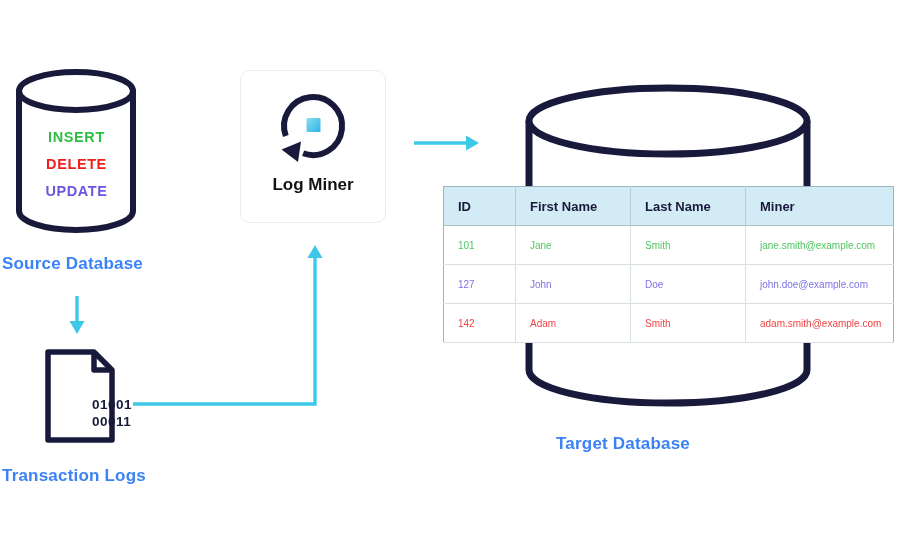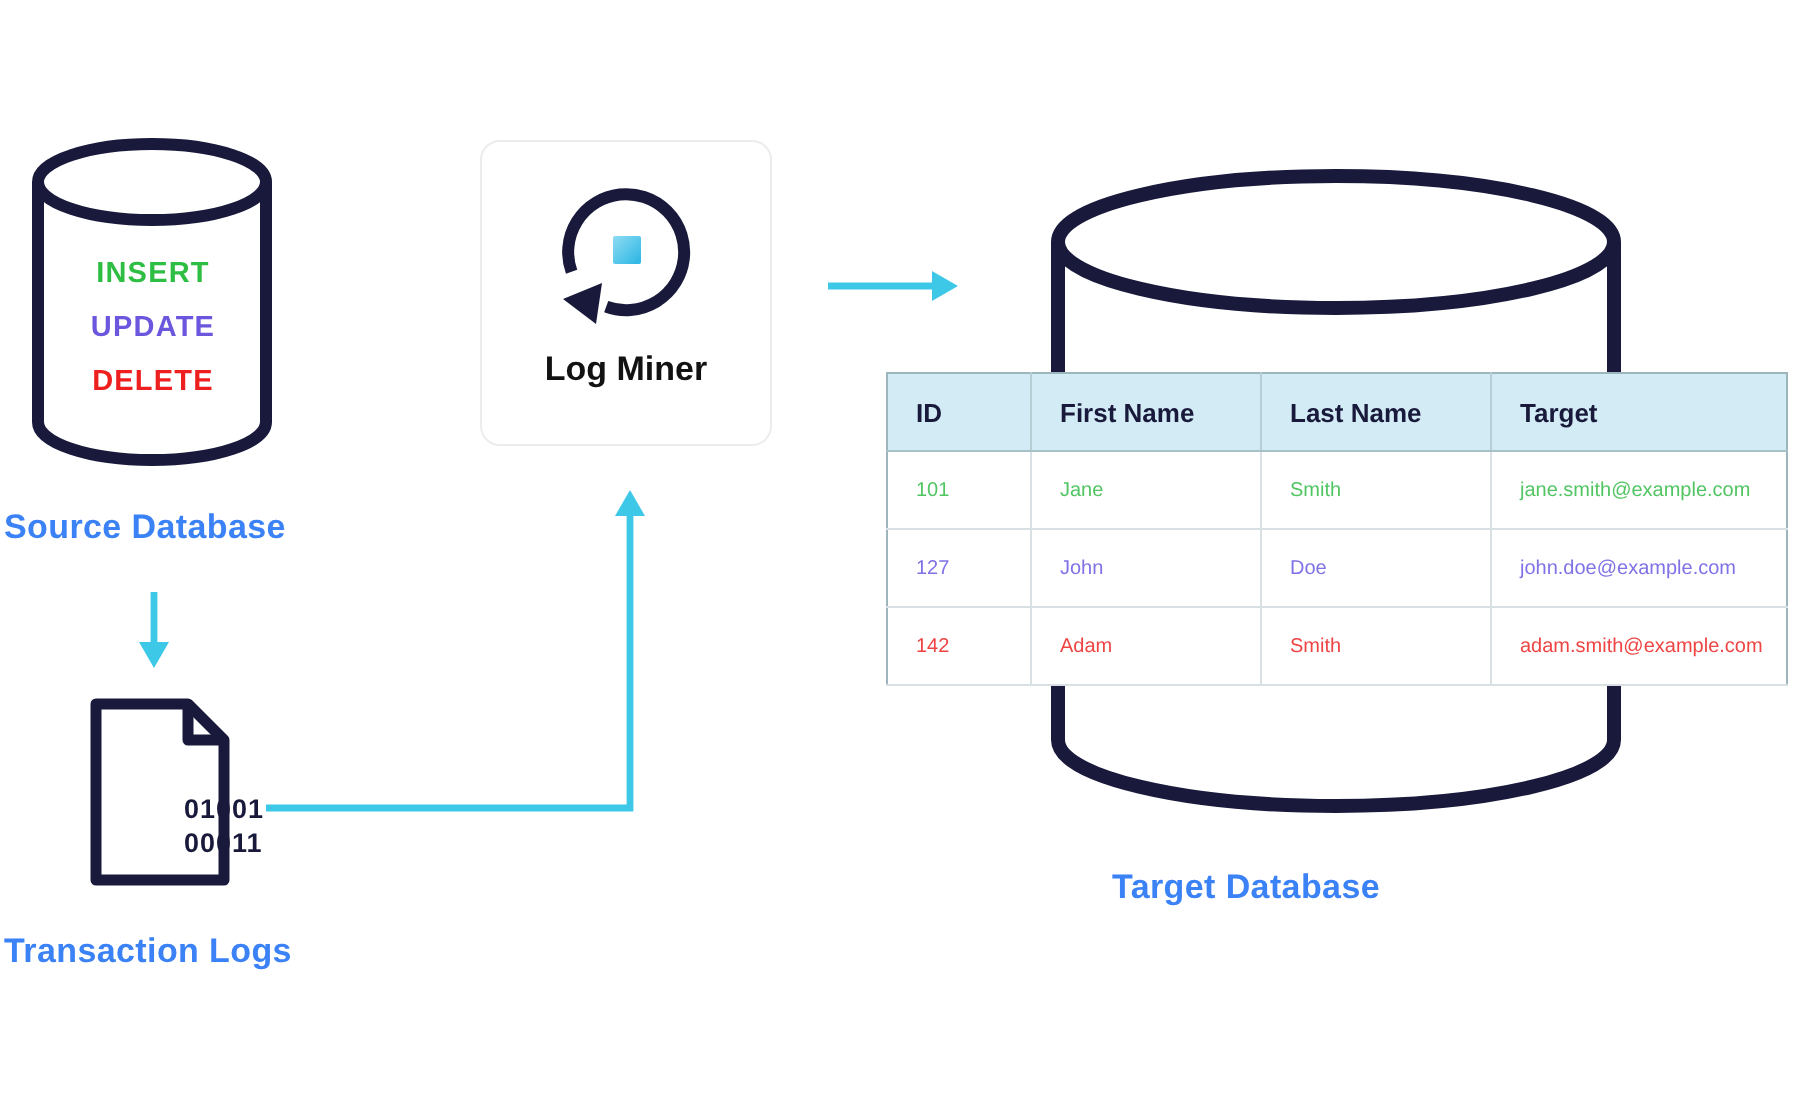--- a/index.html
+++ b/index.html
@@ -100,22 +100,22 @@
       <polygon class="ahead" points="307.5,258 322.5,258 315,245"></polygon>
     </g>
     <g>
       <line class="aline" x1="414" y1="143" x2="467" y2="143"></line>
       <polygon class="ahead" points="466,135.5 466,150.5 479,143"></polygon>
     </g>
   </svg>
 
   <div class="op-list">
       <div class="op-item" style="color: rgb(46, 190, 67);">INSERT</div>
+      <div class="op-item" style="color: rgb(238, 31, 31);">DELETE</div>
       <div class="op-item" style="color: rgb(106, 87, 221);">UPDATE</div>
-      <div class="op-item" style="color: rgb(238, 31, 31);">DELETE</div>
     </div>
 
   <div class="diagram-label source-label">Source Database</div>
 
   <div class="binary">
     <span>01001</span>
     <span>00011</span>
   </div>
 
   <div class="diagram-label logs-label">Transaction Logs</div>
@@ -140,21 +140,21 @@
       <col style="width:72px">
         <col style="width:115px">
       <col style="width:115px">
         <col style="width:148px">
     </colgroup>
     <thead>
       <tr>
           <th>ID</th>
           <th>First Name</th>
           <th>Last Name</th>
-          <th>Target</th>
+          <th>Miner</th>
         </tr>
     </thead>
     <tbody>
         <tr style="color: rgb(82, 197, 99);">
           <td>101</td>
           <td>Jane</td>
           <td>Smith</td>
           <td>jane.smith@example.com</td>
         </tr>
         <tr style="color: rgb(126, 114, 230);">

